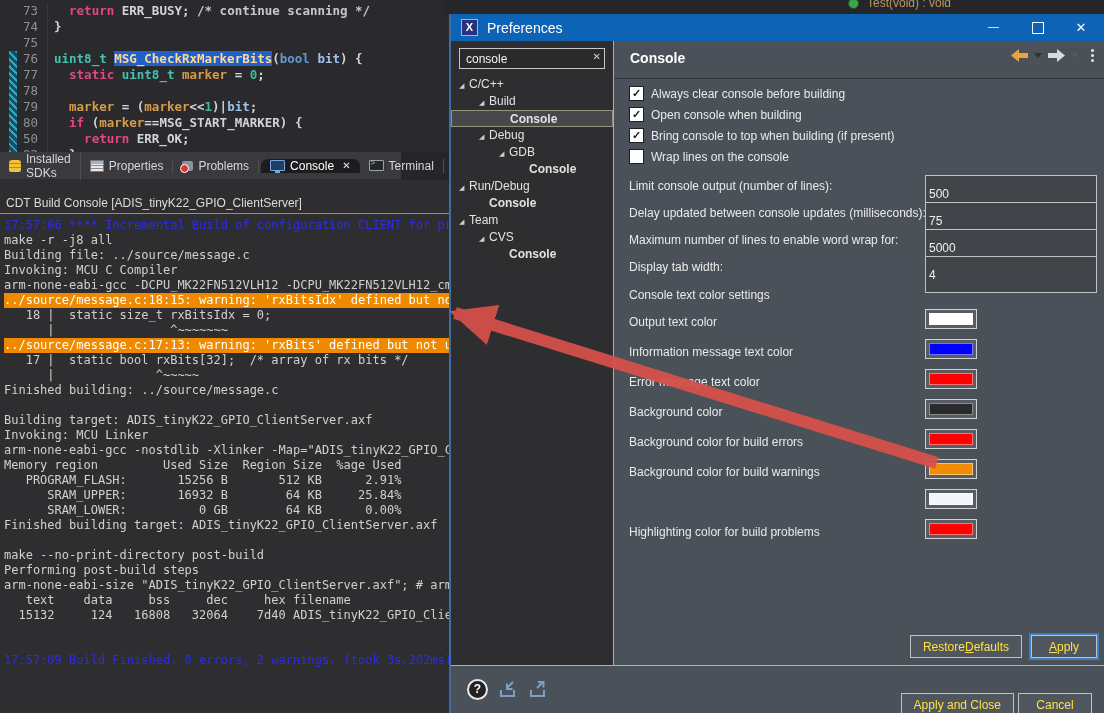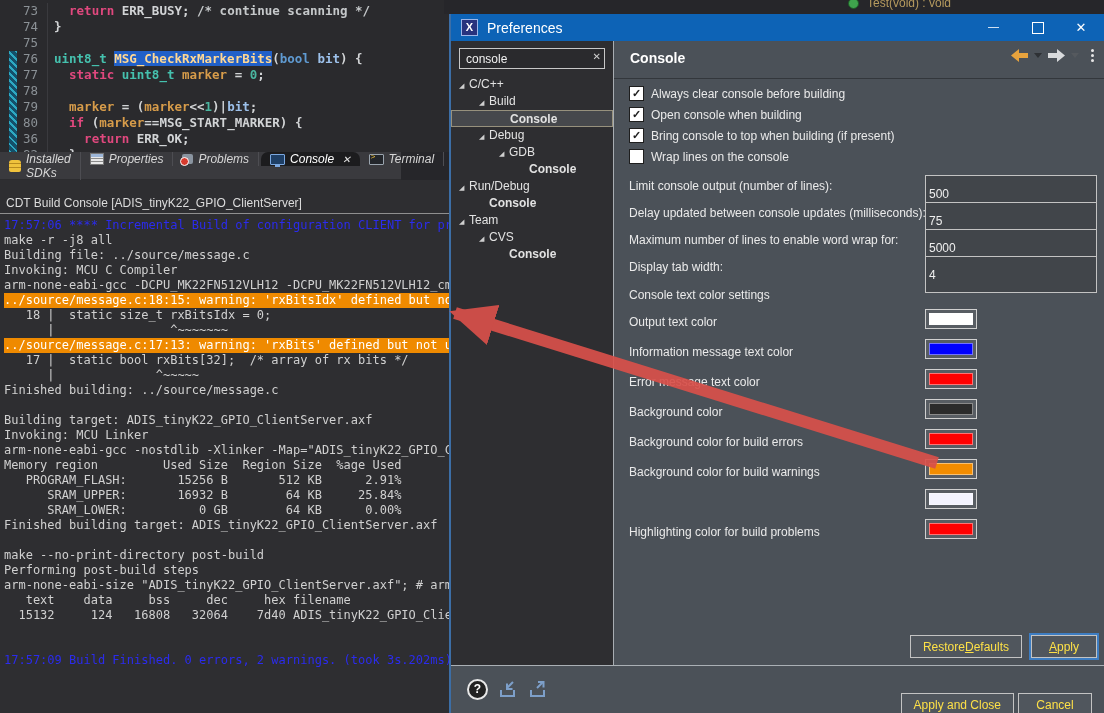--- a/index.html
+++ b/index.html
@@ -13,21 +13,21 @@
     font-family:"DejaVu Sans Mono",monospace;font-size:12.5px;font-weight:bold;line-height:16px;}
   .cl{white-space:pre;height:16px;}
   .ln{display:inline-block;width:38px;text-align:right;padding-right:9px;color:#8b9196;
       border-right:1px solid #3a3a3e;margin-right:6px;font-weight:normal;}
   .t-plain{color:#d2d4d6}.t-kw{color:#e0487e}.t-typ{color:#45c1ae}.t-typ2{color:#5f9ad1}
   .t-prm{color:#9cc0ea}.t-var{color:#d79c4a}.t-num{color:#4ab6a0}.t-cmt{color:#c5c8ca}
   .t-mac{color:#d2d4d6}
   .t-sel{color:#ffd894;background:#2160c8;}
   
   #tabbar{position:absolute;left:0;top:152px;width:401px;height:27px;background:#3a3a3e;
-          display:flex;align-items:flex-start;border-bottom:1px solid #2c2c2f;font-style:italic;}
+          display:flex;align-items:center;border-bottom:1px solid #2c2c2f;}
   .tab{display:flex;align-items:center;gap:5px;padding:0 9px;font-size:12px;color:#d6d6d6;
        border-right:1px solid #4d4d52;}
   .tab.active{background:#1c1c1e;color:#fff;border-radius:7px 7px 0 0;border-right:none;margin-left:2px;}
   .tab .close{color:#e8e8e8;font-size:10px;margin-left:3px;}
   .ticon{width:14px;height:12px;position:relative;flex:0 0 auto;}
   .ticon.sdk{background:linear-gradient(#f0c23c 0 3px,#b88a1e 3px 4px,#f0c23c 4px 7px,#b88a1e 7px 8px,#f0c23c 8px 12px);border-radius:3px 3px 2px 2px;width:12px;}
   .ticon.props{background:
      linear-gradient(#9db6d8 0 3px,transparent 3px) ,
      repeating-linear-gradient(0deg,#e8e8e8 0 2px,#8a8a8a 2px 3px);border:1px solid #777;width:12px;height:10px;}
   .ticon.problems{background:#8a94a0;border-radius:2px;width:11px;height:10px;}
@@ -120,21 +120,21 @@
     <div id="gutter-hatch"></div>
     <div id="code-lines">
         <div class="cl"><span class="ln">73</span><span class="codeseg"><span class="t-plain">  </span><span class="t-kw">return</span><span class="t-plain"> </span><span class="t-mac">ERR_BUSY</span><span class="t-plain">; </span><span class="t-cmt">/* continue scanning */</span></span></div>
         <div class="cl"><span class="ln">74</span><span class="codeseg"><span class="t-plain">}</span></span></div>
         <div class="cl"><span class="ln">75</span><span class="codeseg"></span></div>
         <div class="cl"><span class="ln">76</span><span class="codeseg"><span class="t-typ">uint8_t</span><span class="t-plain"> </span><span class="t-sel">MSG_CheckRxMarkerBits</span><span class="t-plain">(</span><span class="t-typ2">bool</span><span class="t-plain"> </span><span class="t-prm">bit</span><span class="t-plain">) {</span></span></div>
         <div class="cl"><span class="ln">77</span><span class="codeseg"><span class="t-plain">  </span><span class="t-kw">static</span><span class="t-plain"> </span><span class="t-typ">uint8_t</span><span class="t-plain"> </span><span class="t-var">marker</span><span class="t-plain"> = </span><span class="t-num">0</span><span class="t-plain">;</span></span></div>
         <div class="cl"><span class="ln">78</span><span class="codeseg"></span></div>
         <div class="cl"><span class="ln">79</span><span class="codeseg"><span class="t-plain">  </span><span class="t-var">marker</span><span class="t-plain"> = (</span><span class="t-var">marker</span><span class="t-plain">&lt;&lt;</span><span class="t-num">1</span><span class="t-plain">)|</span><span class="t-prm">bit</span><span class="t-plain">;</span></span></div>
         <div class="cl"><span class="ln">80</span><span class="codeseg"><span class="t-plain">  </span><span class="t-kw">if</span><span class="t-plain"> (</span><span class="t-var">marker</span><span class="t-plain">==</span><span class="t-mac">MSG_START_MARKER</span><span class="t-plain">) {</span></span></div>
-        <div class="cl"><span class="ln">36</span><span class="codeseg"><span class="t-plain">    </span><span class="t-kw">return</span><span class="t-plain"> </span><span class="t-mac">ERR_OK</span><span class="t-plain">;</span></span></div>
+        <div class="cl"><span class="ln">50</span><span class="codeseg"><span class="t-plain">    </span><span class="t-kw">return</span><span class="t-plain"> </span><span class="t-mac">ERR_OK</span><span class="t-plain">;</span></span></div>
         <div class="cl"><span class="ln">82</span><span class="codeseg"><span class="t-plain">  }</span></span></div>
       </div>
   </div>
 
   <div id="tabbar">
       <div class="tab">
         <span class="ticon sdk"></span>
         <span>Installed SDKs</span>
       </div>
       <div class="tab">

